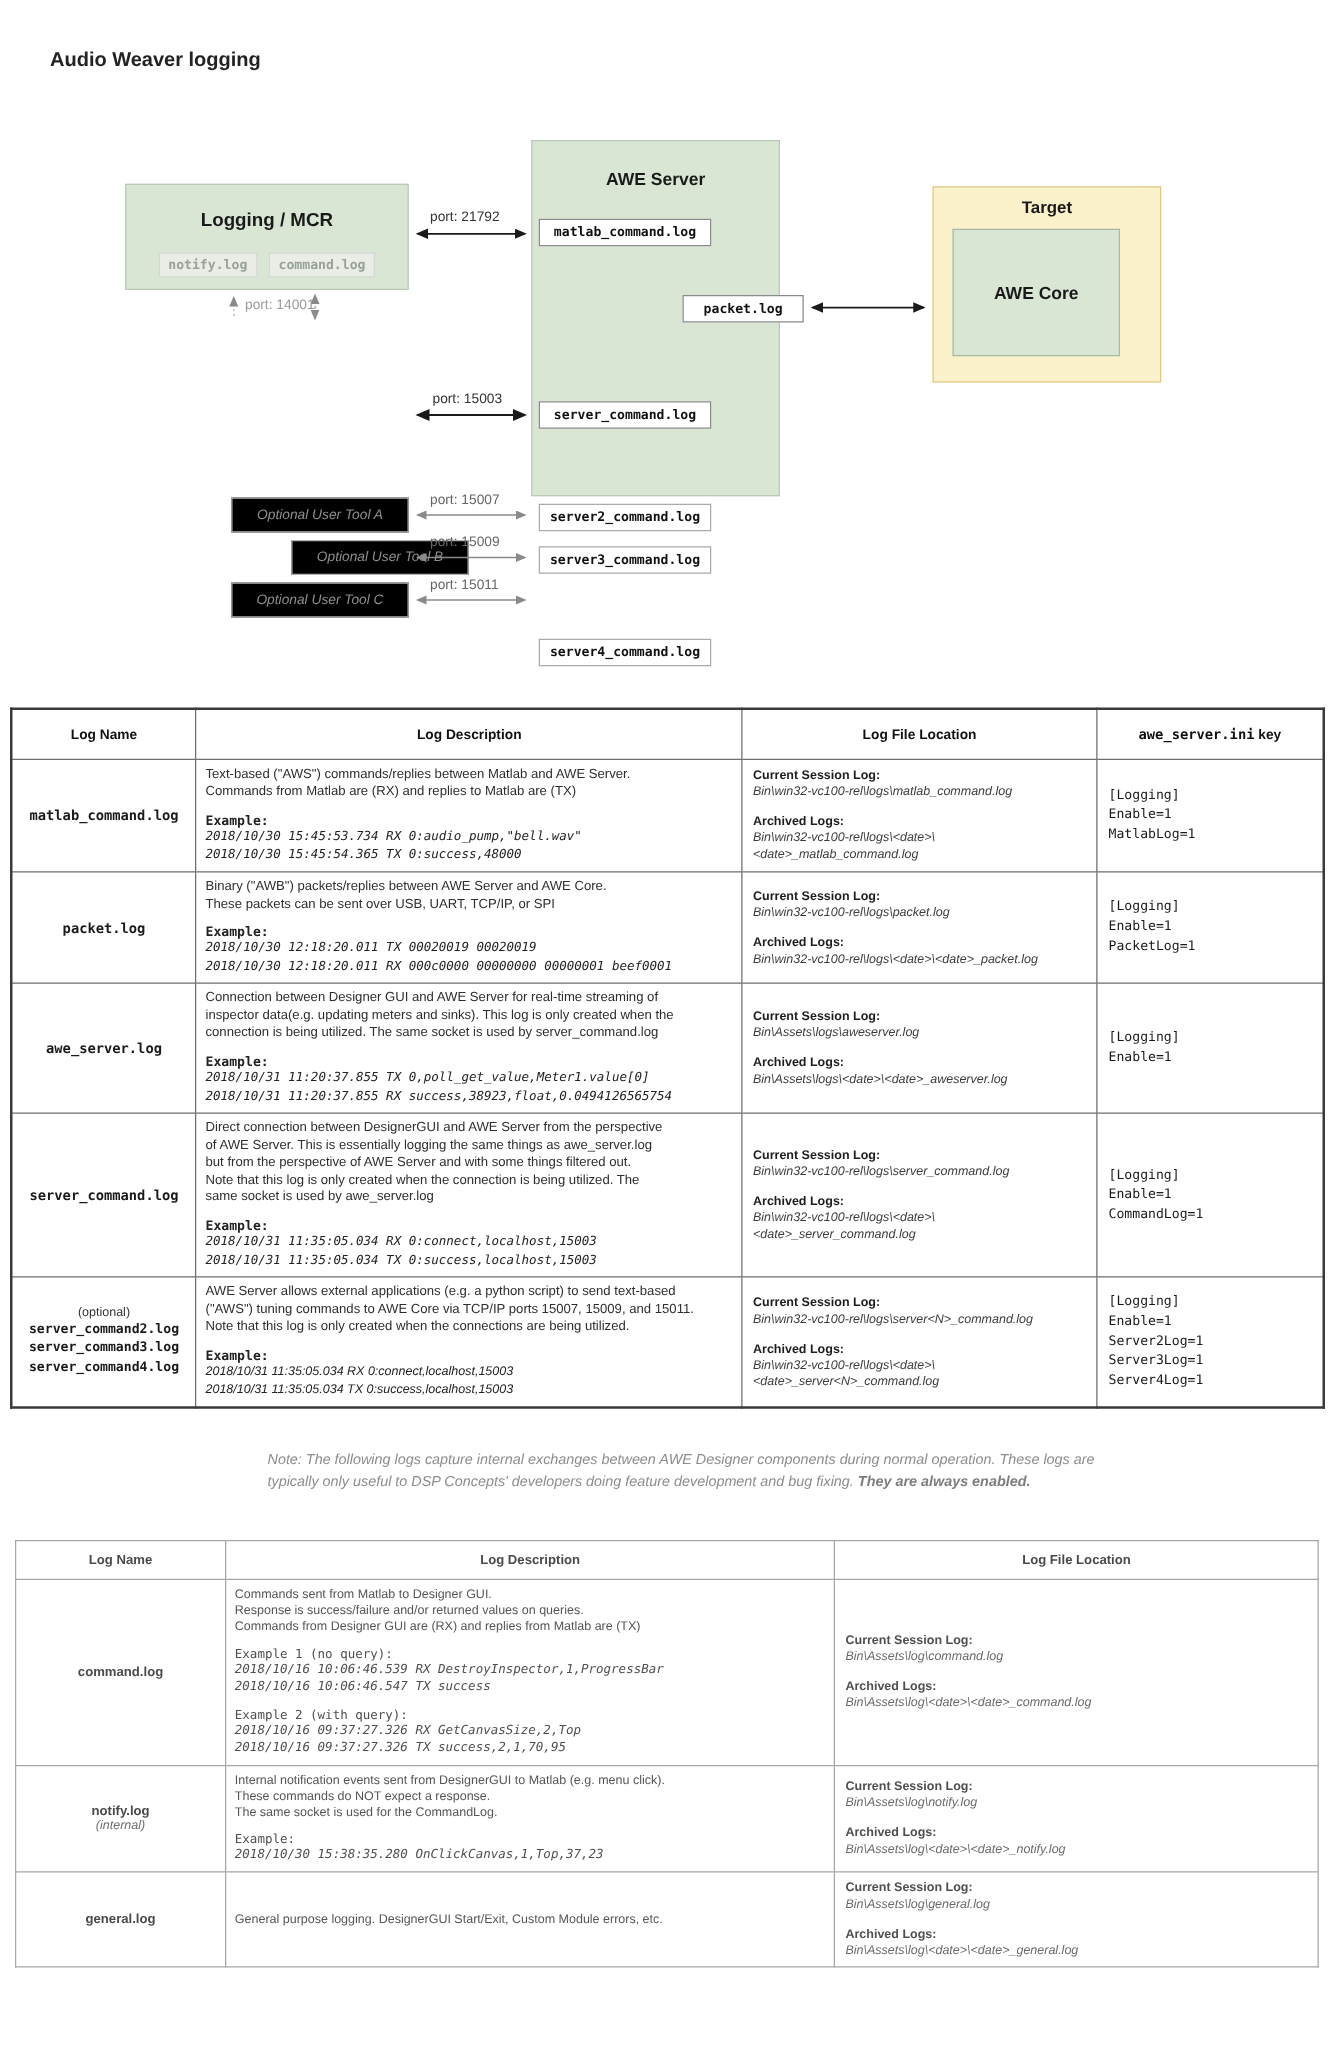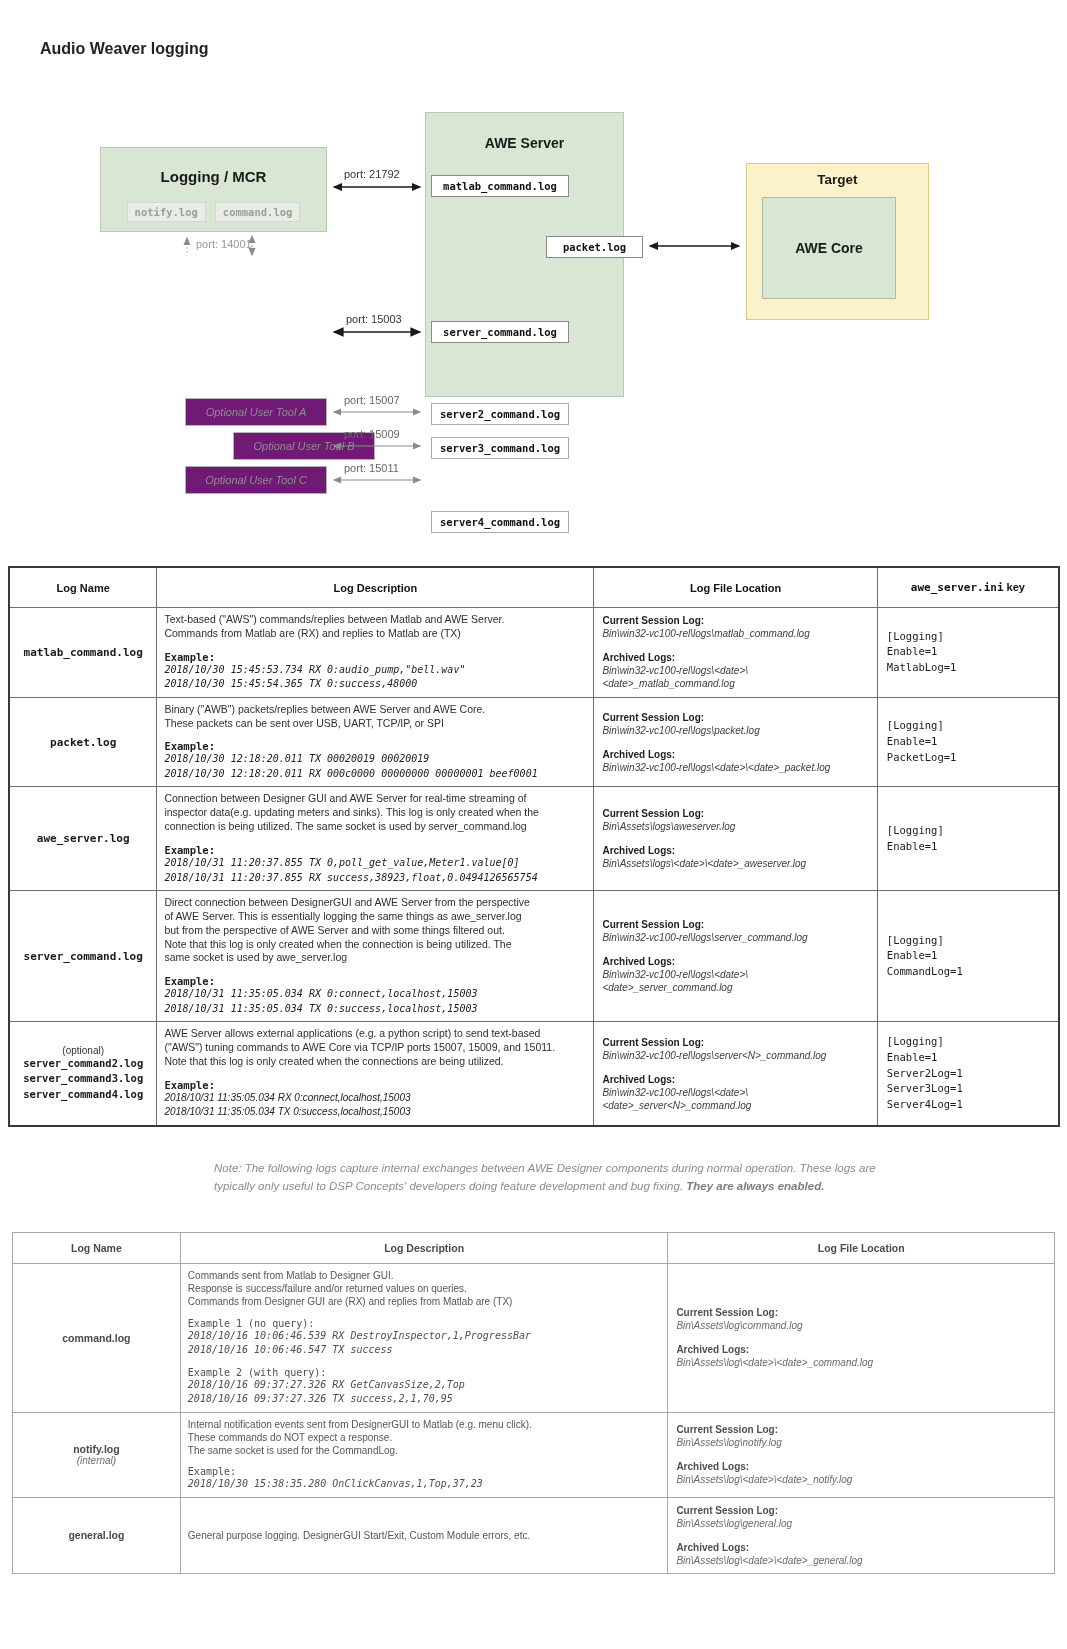--- a/index.html
+++ b/index.html
@@ -25,37 +25,37 @@
   .graychips { position:absolute; left:0; right:0; bottom:9px; display:flex; justify-content:center; gap:9px; }
   .graychip {
     background:#e9ece7; border:1px solid #d2d7cf; color:#98a296;
     font-family:"DejaVu Sans Mono", monospace; font-size:10.5px; font-weight:bold;
     padding:3px 7px;
   }
   .d-designer { left:100px; top:258px; width:227px; height:117px; }
   .d-designer .btitle { margin-top:30px; font-size:15px; }
   .d-server { left:425px; top:112px; width:199px; height:285px; }
   .d-server .btitle { margin-top:22px; font-size:14px; }
-  .d-target { left:746px; top:163px; width:183px; height:157px; background:#fbf2cb; border:1px solid #ddca85; }
+  .d-target { left:746px; top:149px; width:183px; height:157px; background:#fbf2cb; border:1px solid #ddca85; }
   .d-target .btitle { margin-top:8px; font-size:13.5px; }
   .d-core {
     position:absolute; left:15px; top:33px; width:134px; height:102px;
     background:#d9e6d4; border:1px solid #a9b9a6;
     display:flex; align-items:center; justify-content:center;
     font-weight:bold; font-size:14px; color:#1a1a1a;
   }
   .chip {
     position:absolute; background:#ffffff; border:1px solid #8a8a8a;
     font-family:"DejaVu Sans Mono", monospace; font-size:10.5px; font-weight:bold; color:#111;
     text-align:center; padding:4px 2px; z-index:3;
   }
   .chip.soft { border-color:#aaaaaa; }
   .toolbox {
     position:absolute; left:185px; width:142px; height:28px;
-    background:#701a75; border:1px solid #b5b5b5;
+    background:#000000; border:1px solid #b5b5b5;
     display:flex; align-items:center; justify-content:center;
     font-style:italic; font-size:11px; color:#8f8f8f;
   }
   .portlab { position:absolute; font-size:11px; color:#333; z-index:4; }
   .portlab.gray { color:#9a9a9a; }
   .portlab.mid  { color:#666; }
   .arrows { position:absolute; left:0; top:0; width:1067px; height:558px; pointer-events:none; z-index:2; }
   
   table { border-collapse:collapse; background:#fff; }
   .t1 { position:absolute; left:8px; top:566px; width:1052px; border:2px solid #3a3a3a; }

